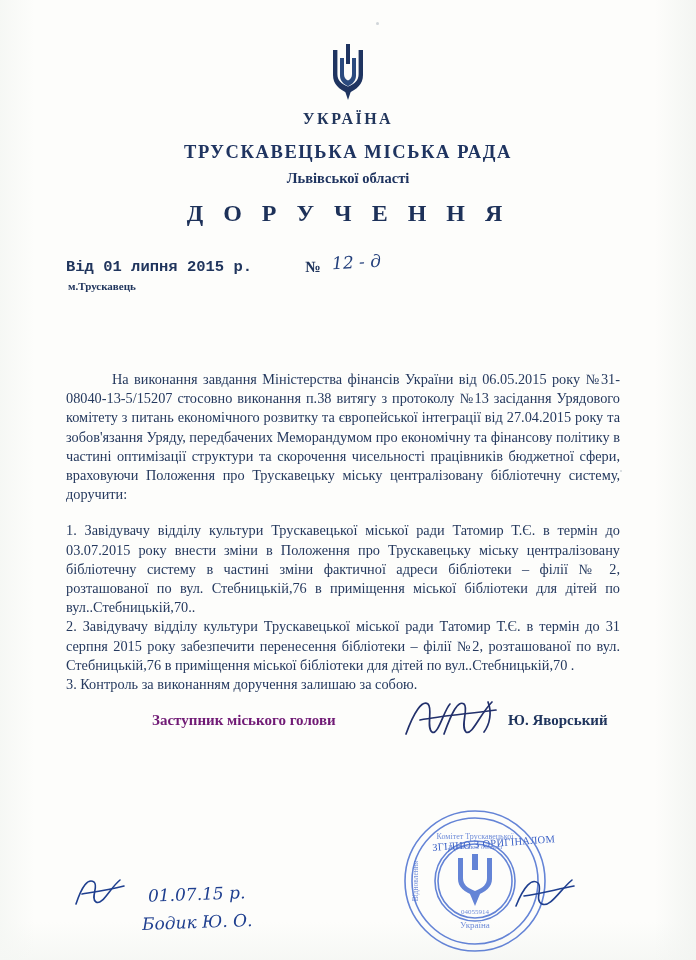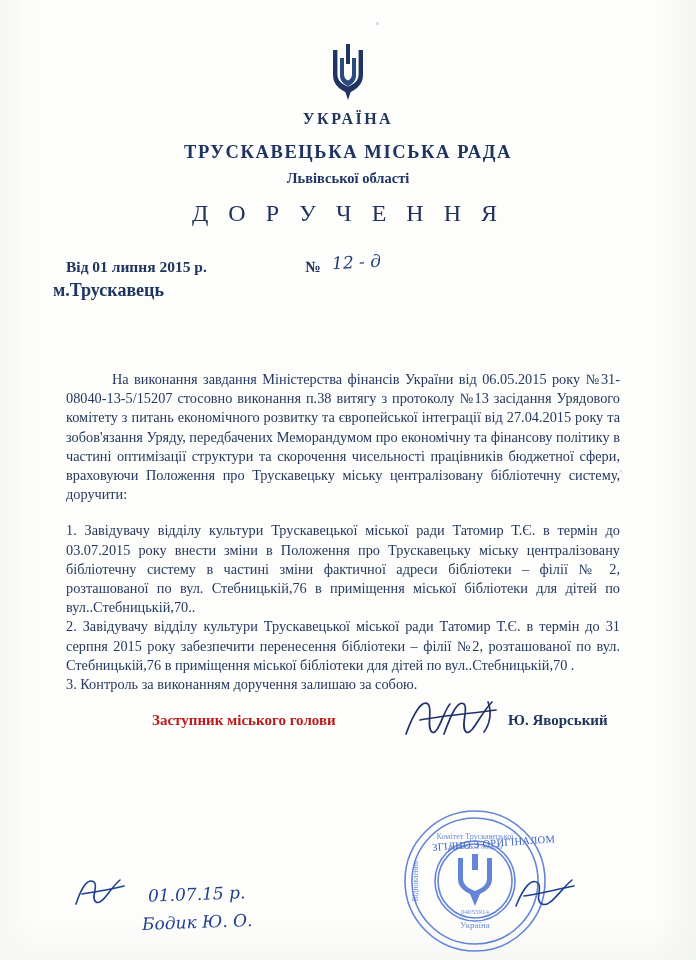--- a/index.html
+++ b/index.html
@@ -76,39 +76,40 @@
   }
   .region {
     top: 170px;
     font-size: 14.5px;
     font-weight: bold;
     color: #1f3460;
   }
   .doc-type {
     top: 200px;
     font-size: 24px;
-    font-weight: normal;
+    font-weight: bold;
     letter-spacing: 7px;
     color: #1d3159;
   }
 
   
   .date-line {
     position: absolute;
     top: 258px;
     left: 66px;
     font-size: 15.5px;
     font-weight: bold;
     color: #20355d;
+    font-family: Liberation Mono, monospace;
   }
   .city-line {
     position: absolute;
     top: 280px;
-    left: 53px;
-    font-size: 18px;
+    left: 68px;
+    font-size: 11px;
     font-weight: bold;
     color: #20355d;
   }
   .num-label {
     position: absolute;
     top: 258px;
     left: 305px;
     font-size: 15.5px;
     font-weight: bold;
     color: #20355d;
@@ -164,21 +165,21 @@
     left: 0;
     width: 100%;
     height: 24px;
   }
   .sign-title {
     position: absolute;
     left: 152px;
     top: 0;
     font-size: 15px;
     font-weight: bold;
-    color: #b91c1c;
+    color: #701a75;
   }
   .sign-name {
     position: absolute;
     left: 508px;
     top: 0;
     font-size: 15px;
     font-weight: bold;
     color: #20355d;
     text-align: center;
   }

